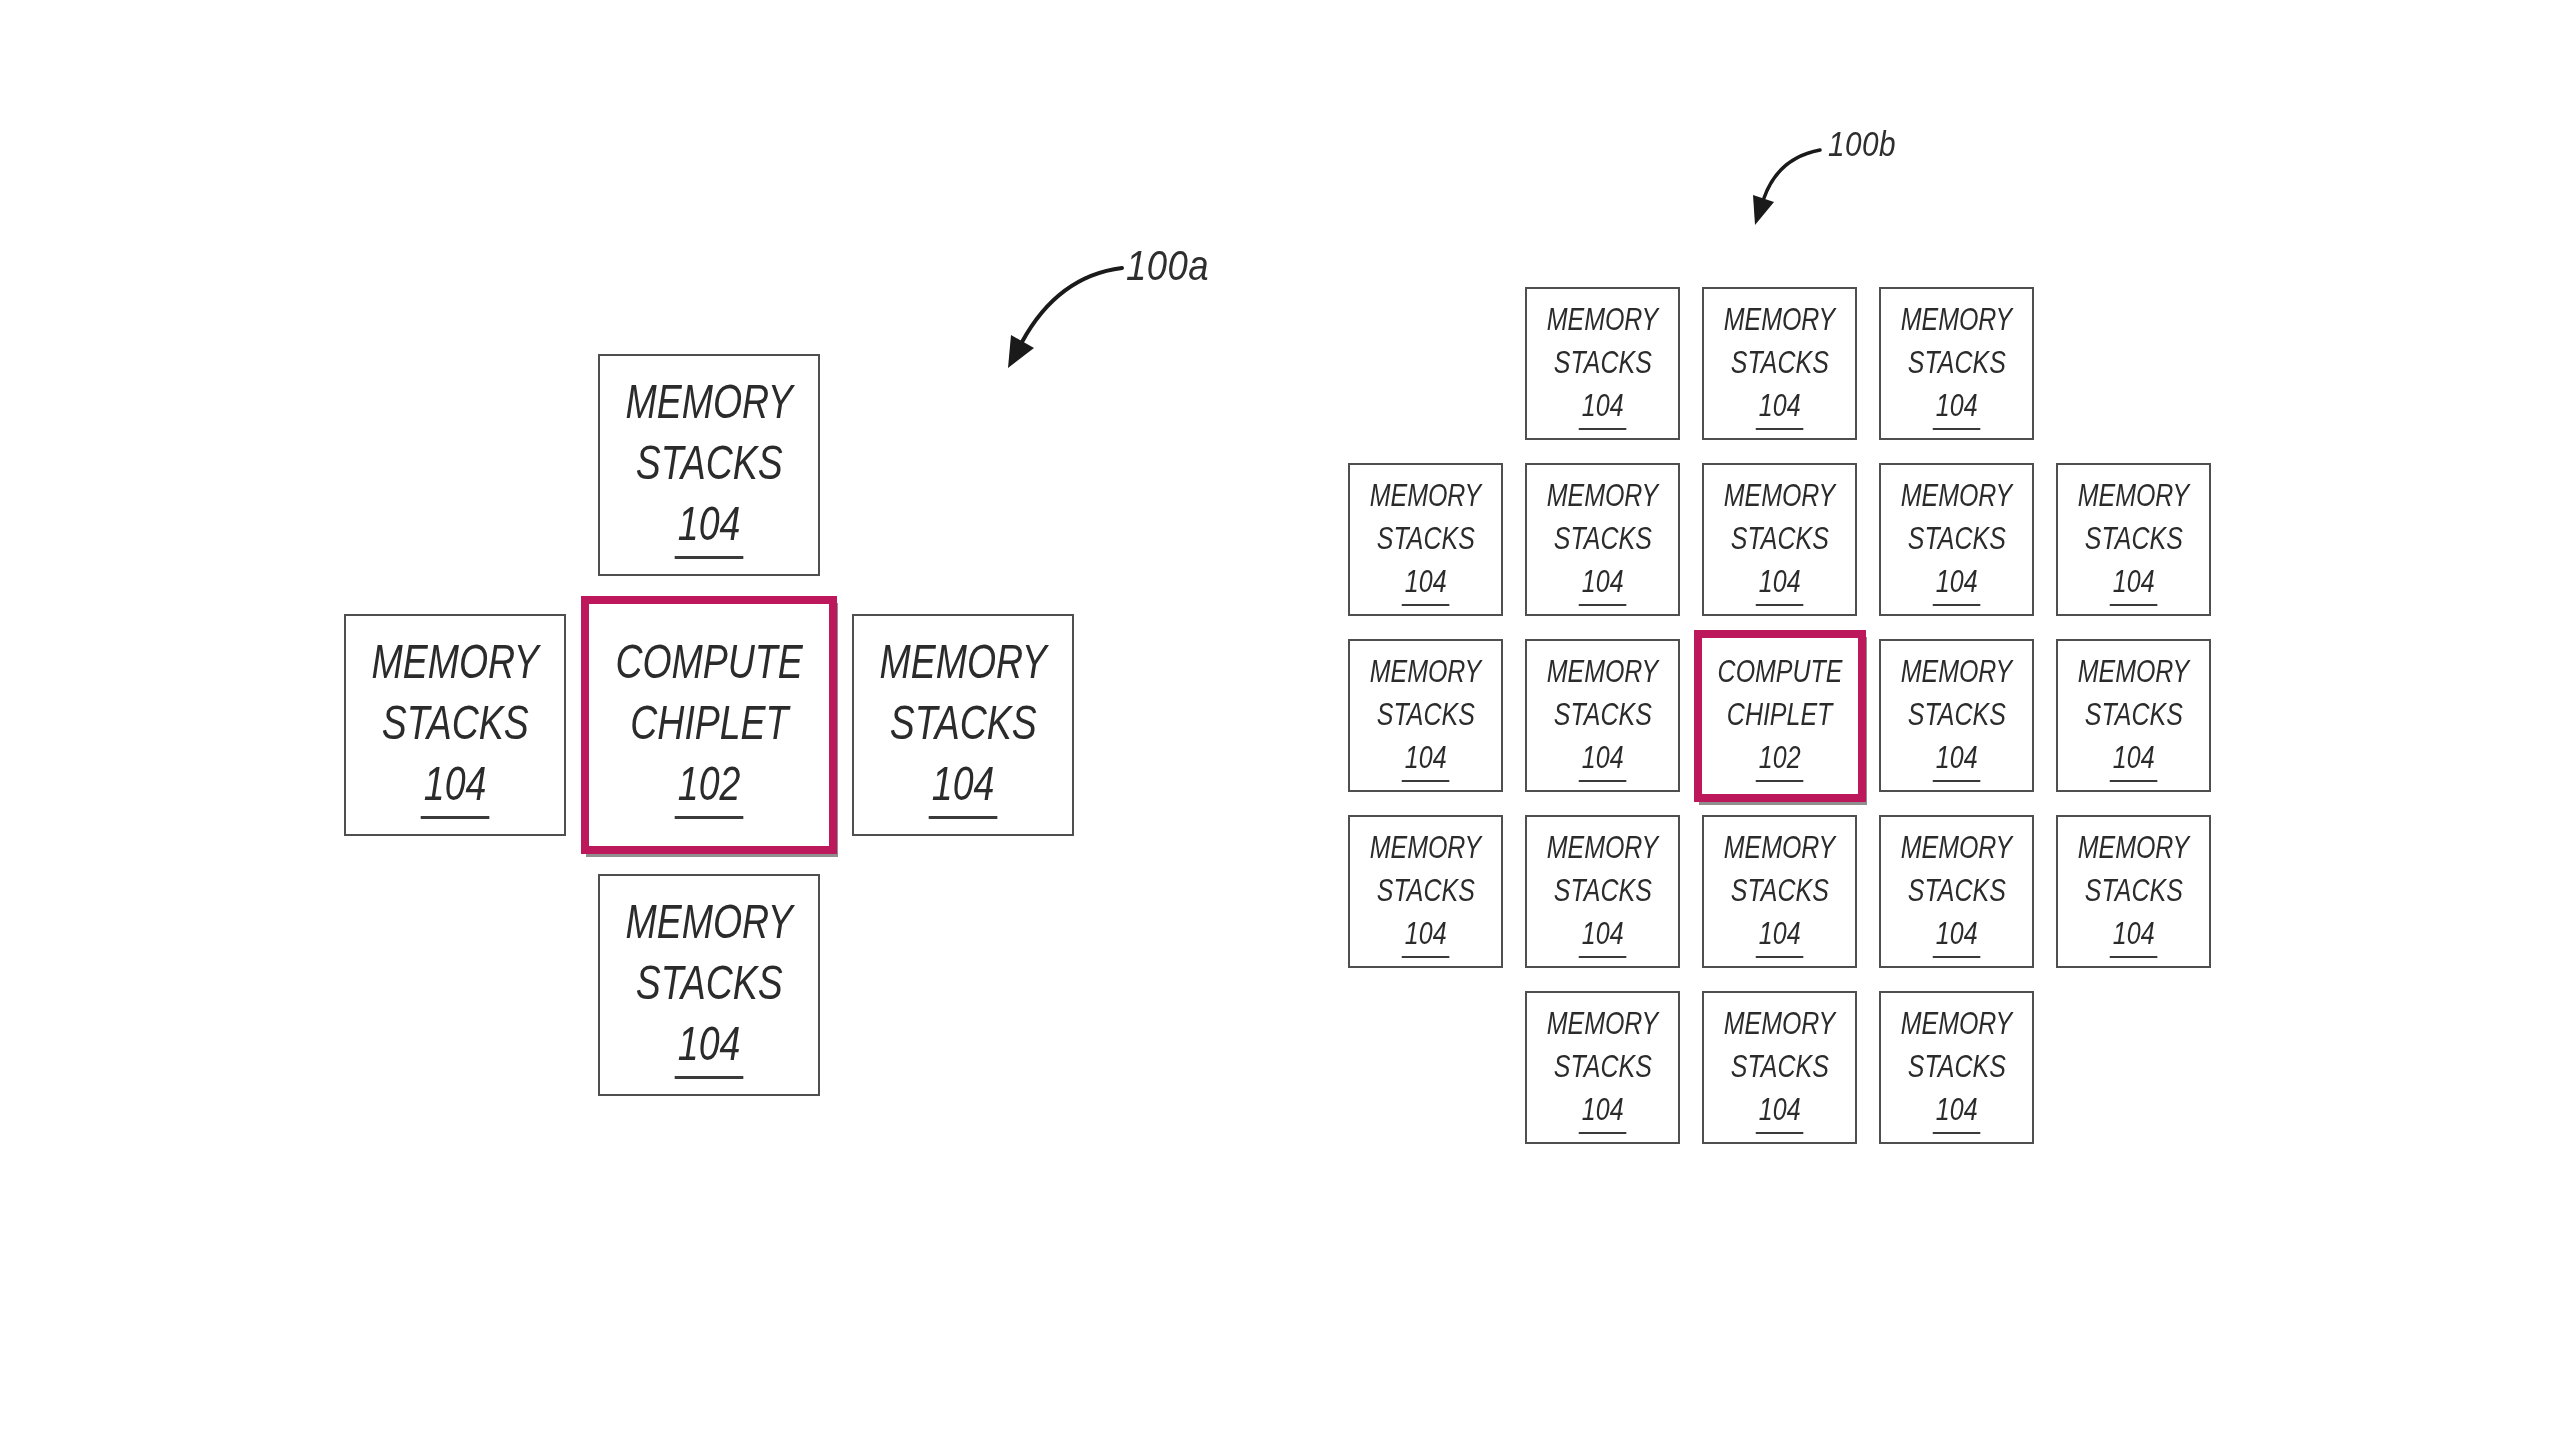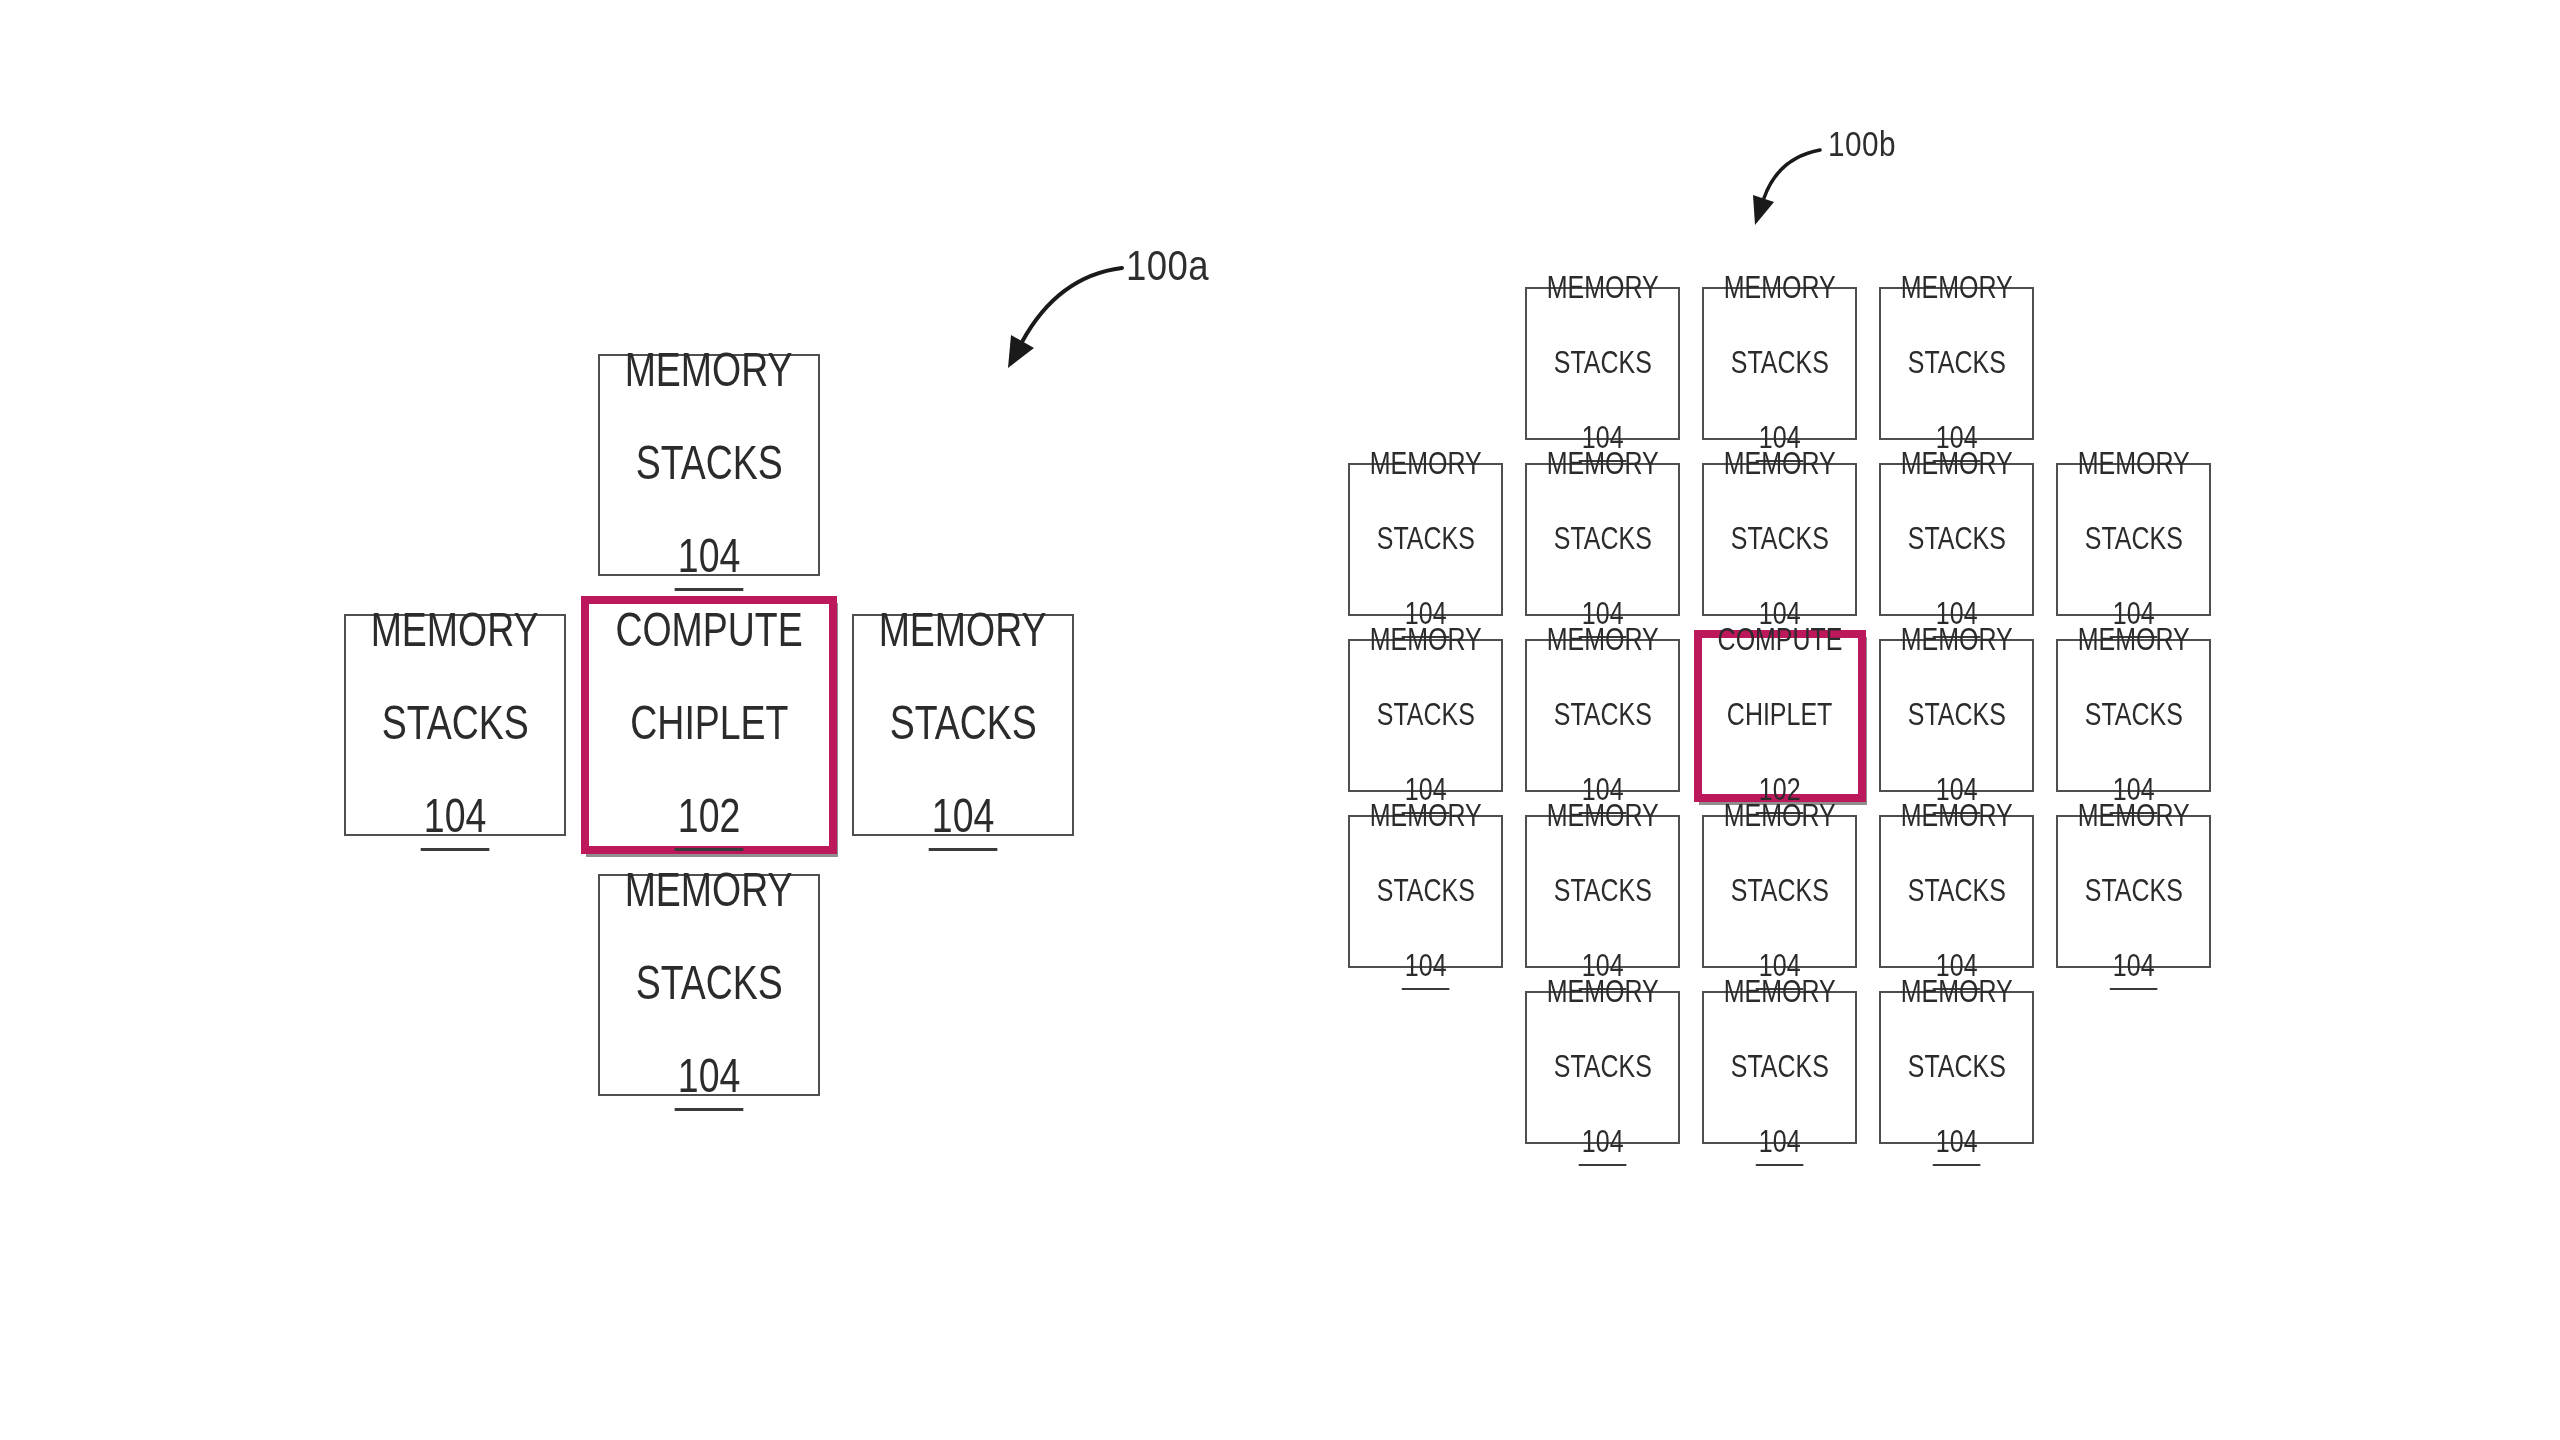--- a/index.html
+++ b/index.html
@@ -3,33 +3,32 @@
 <meta charset="utf-8">
 <style>
   html,body{margin:0;padding:0;background:#ffffff;}
   .canvas{
     position:relative;
     width:2560px;height:1440px;
     background:#ffffff;
     font-family:"Liberation Sans","DejaVu Sans",sans-serif;
     overflow:hidden;
   }
-  .diagram{position:absolute;inset:0;}
+  .diagram{position:absolute;inset:0;font-style:italic;}
   .box{
     position:absolute;
     box-sizing:border-box;
     background:#ffffff;
     border:2px solid #4f4f4f;
     display:flex;
     flex-direction:column;
     align-items:center;
     justify-content:center;
     color:#2b2b2b;
     text-align:center;
-    gap:32px;
   }
   .box.compute{
     border:8px solid #be185d;
     box-shadow:3px 5px 0 -2px #8f8f8f;
   }
   .bline{
     transform:scaleX(0.78);
     white-space:nowrap;
     font-weight:400;
   }

